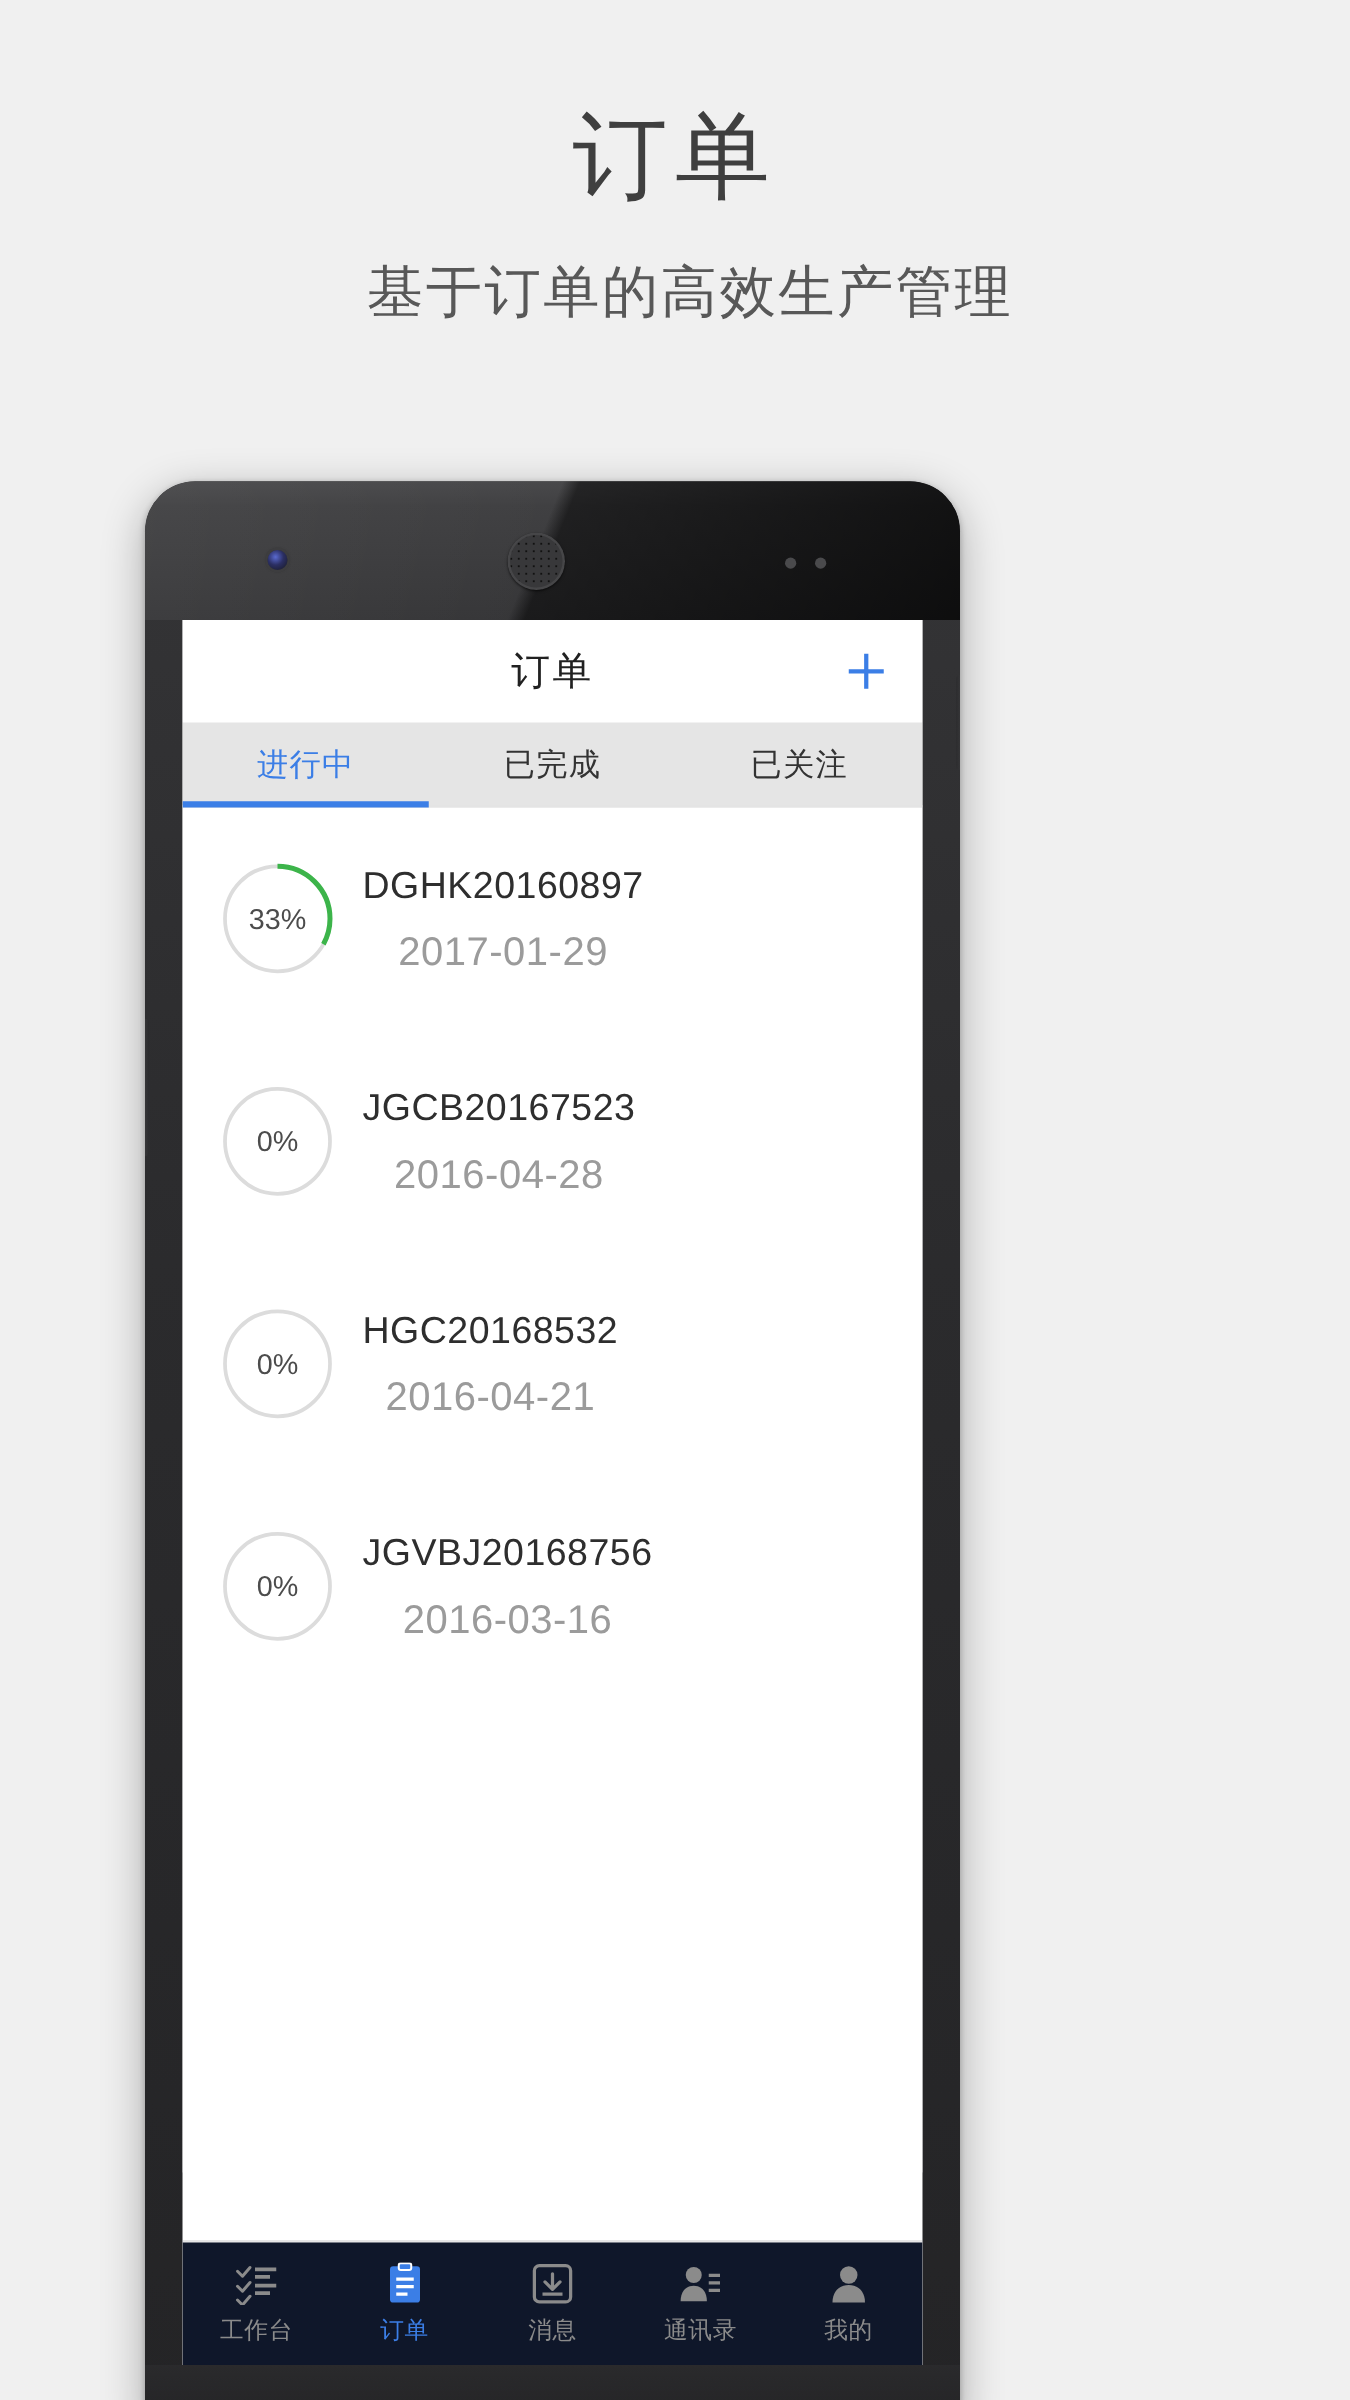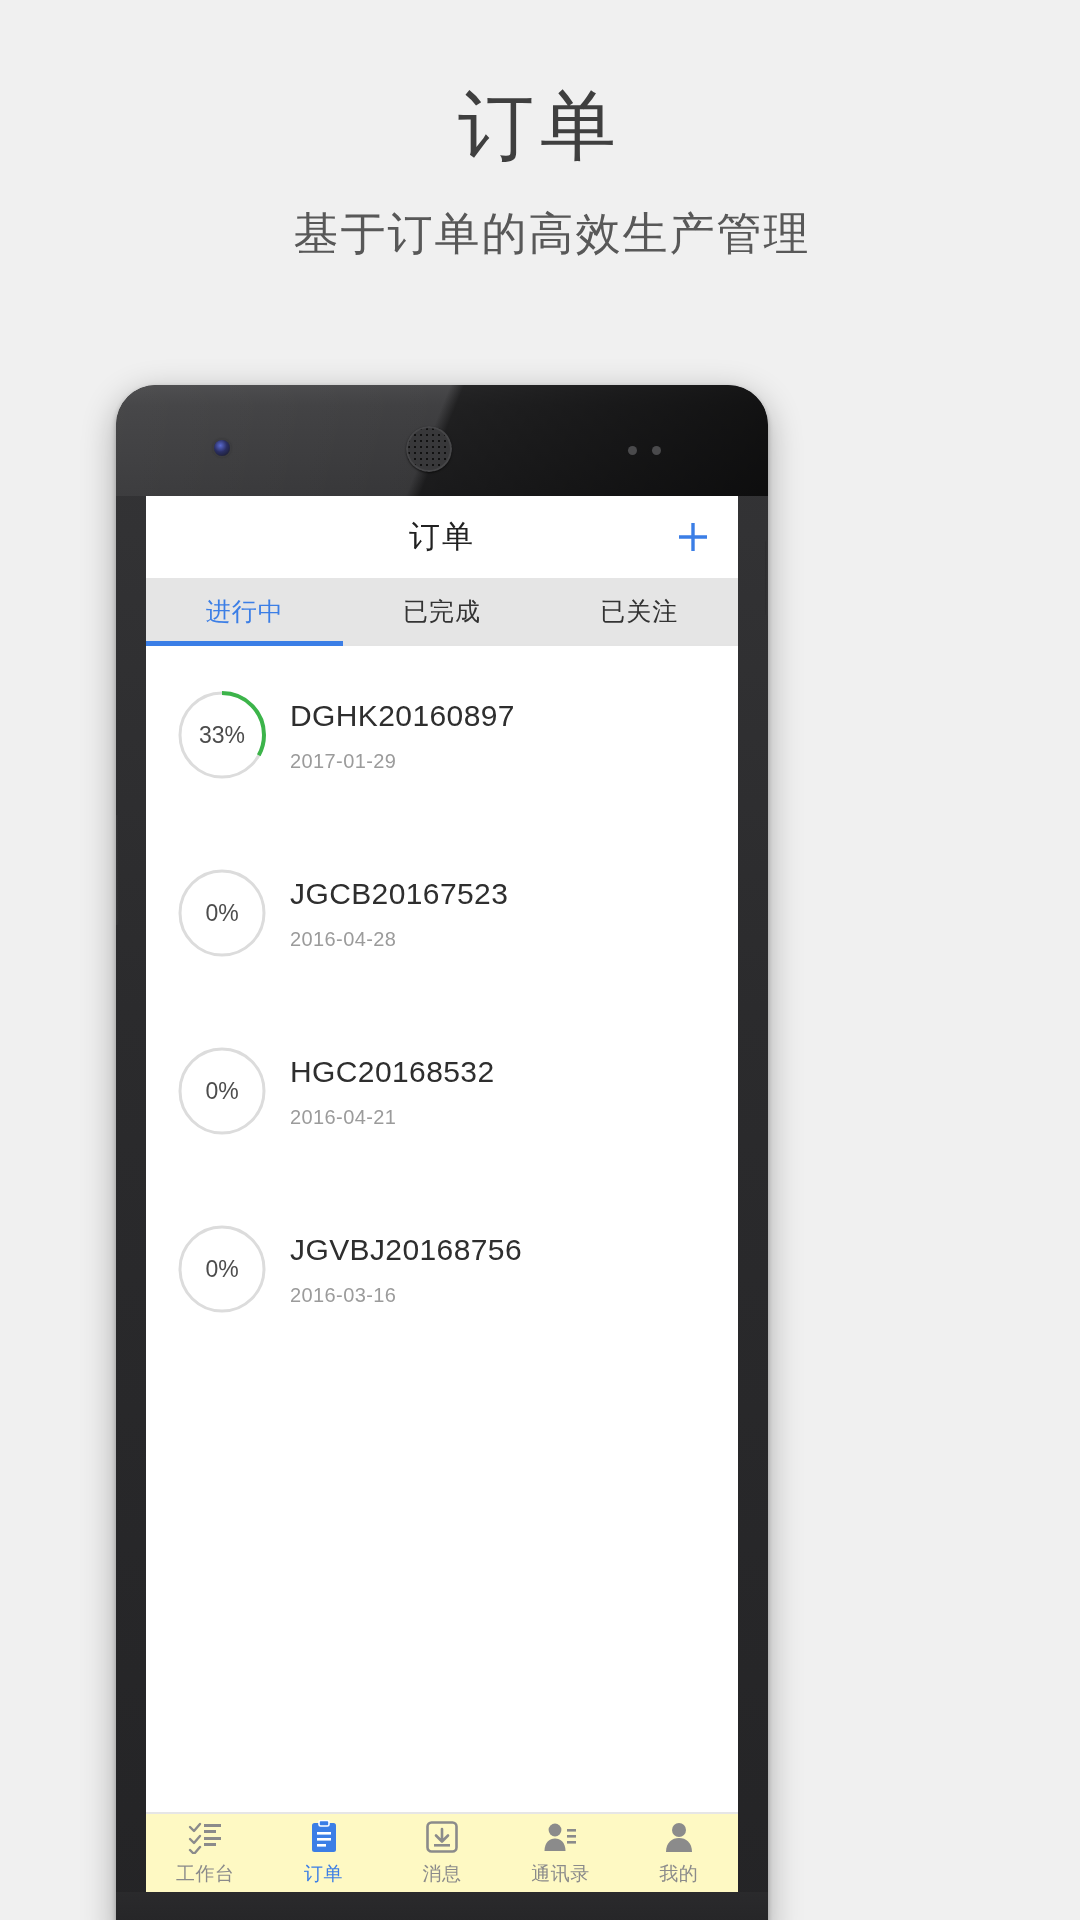--- a/index.html
+++ b/index.html
@@ -274,39 +274,40 @@
     justify-content: center;
     font-size: 23px;
     color: #4c4c4c;
   }
   .order-meta {
     display: flex;
     flex-direction: column;
     justify-content: center;
     gap: 17px;
     padding-top: 2px;
+    align-items: center;
   }
   .order-code {
     font-size: 30px;
     color: #2e2e2e;
     letter-spacing: 0.4px;
   }
   .order-date {
-    font-size: 20px;
+    font-size: 32px;
     color: #9b9b9b;
     letter-spacing: 0.4px;
   }
 
   
   .bottomnav {
     position: absolute;
     left: 0; bottom: 0;
     width: 592px;
-    height: 80px;
-    background: #fef9c3;
+    height: 100px;
+    background: #0f172a;
     border-top: 2px solid #e6e6e6;
     display: flex;
     box-sizing: border-box;
   }
   .navitem {
     flex: 1 1 0;
     display: flex;
     flex-direction: column;
     align-items: center;
     justify-content: center;

